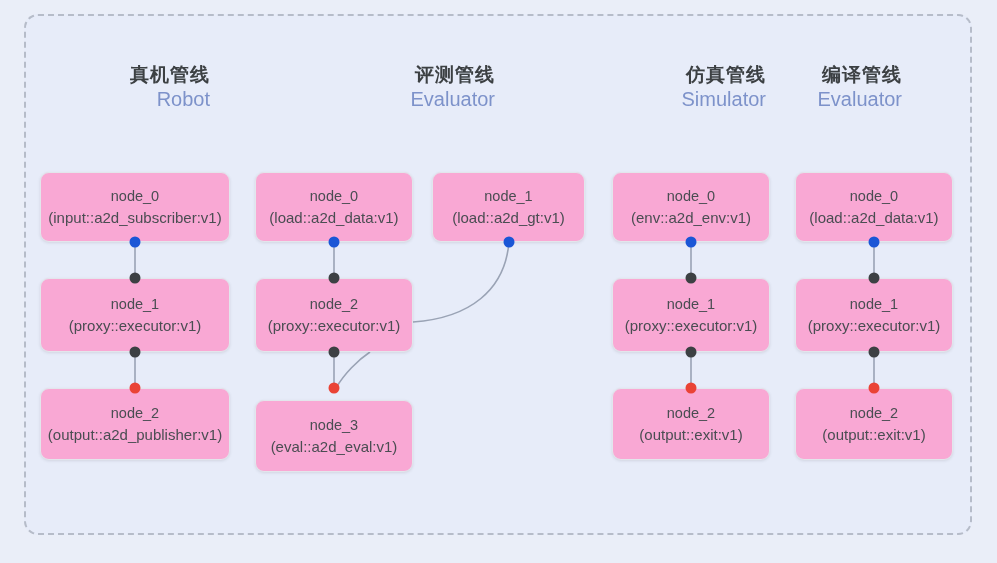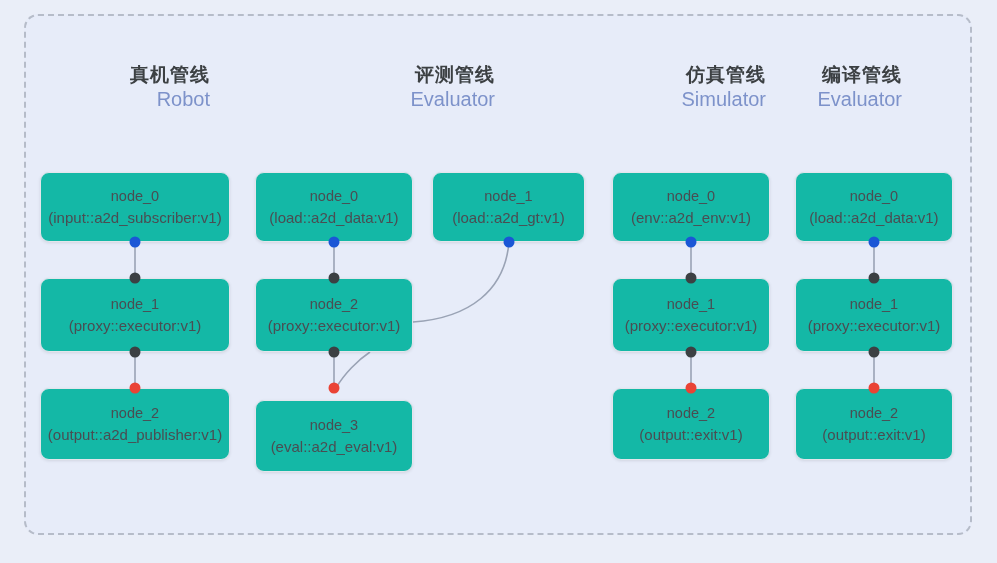--- a/index.html
+++ b/index.html
@@ -59,21 +59,21 @@
   .col-head .en {
     font-size: 20px;
     color: #7d92ca;
     white-space: nowrap;
   }
 
   
   .node {
     position: absolute;
     box-sizing: border-box;
-    background: #14b8a6;
+    background: #f9a8d4;
     border: 1px solid #e3e6ec;
     border-radius: 9px;
     box-shadow: 0 1px 3px rgba(60,64,67,0.13);
     display: flex;
     flex-direction: column;
     align-items: center;
     justify-content: center;
     text-align: center;
   }
   .node .n-title {

